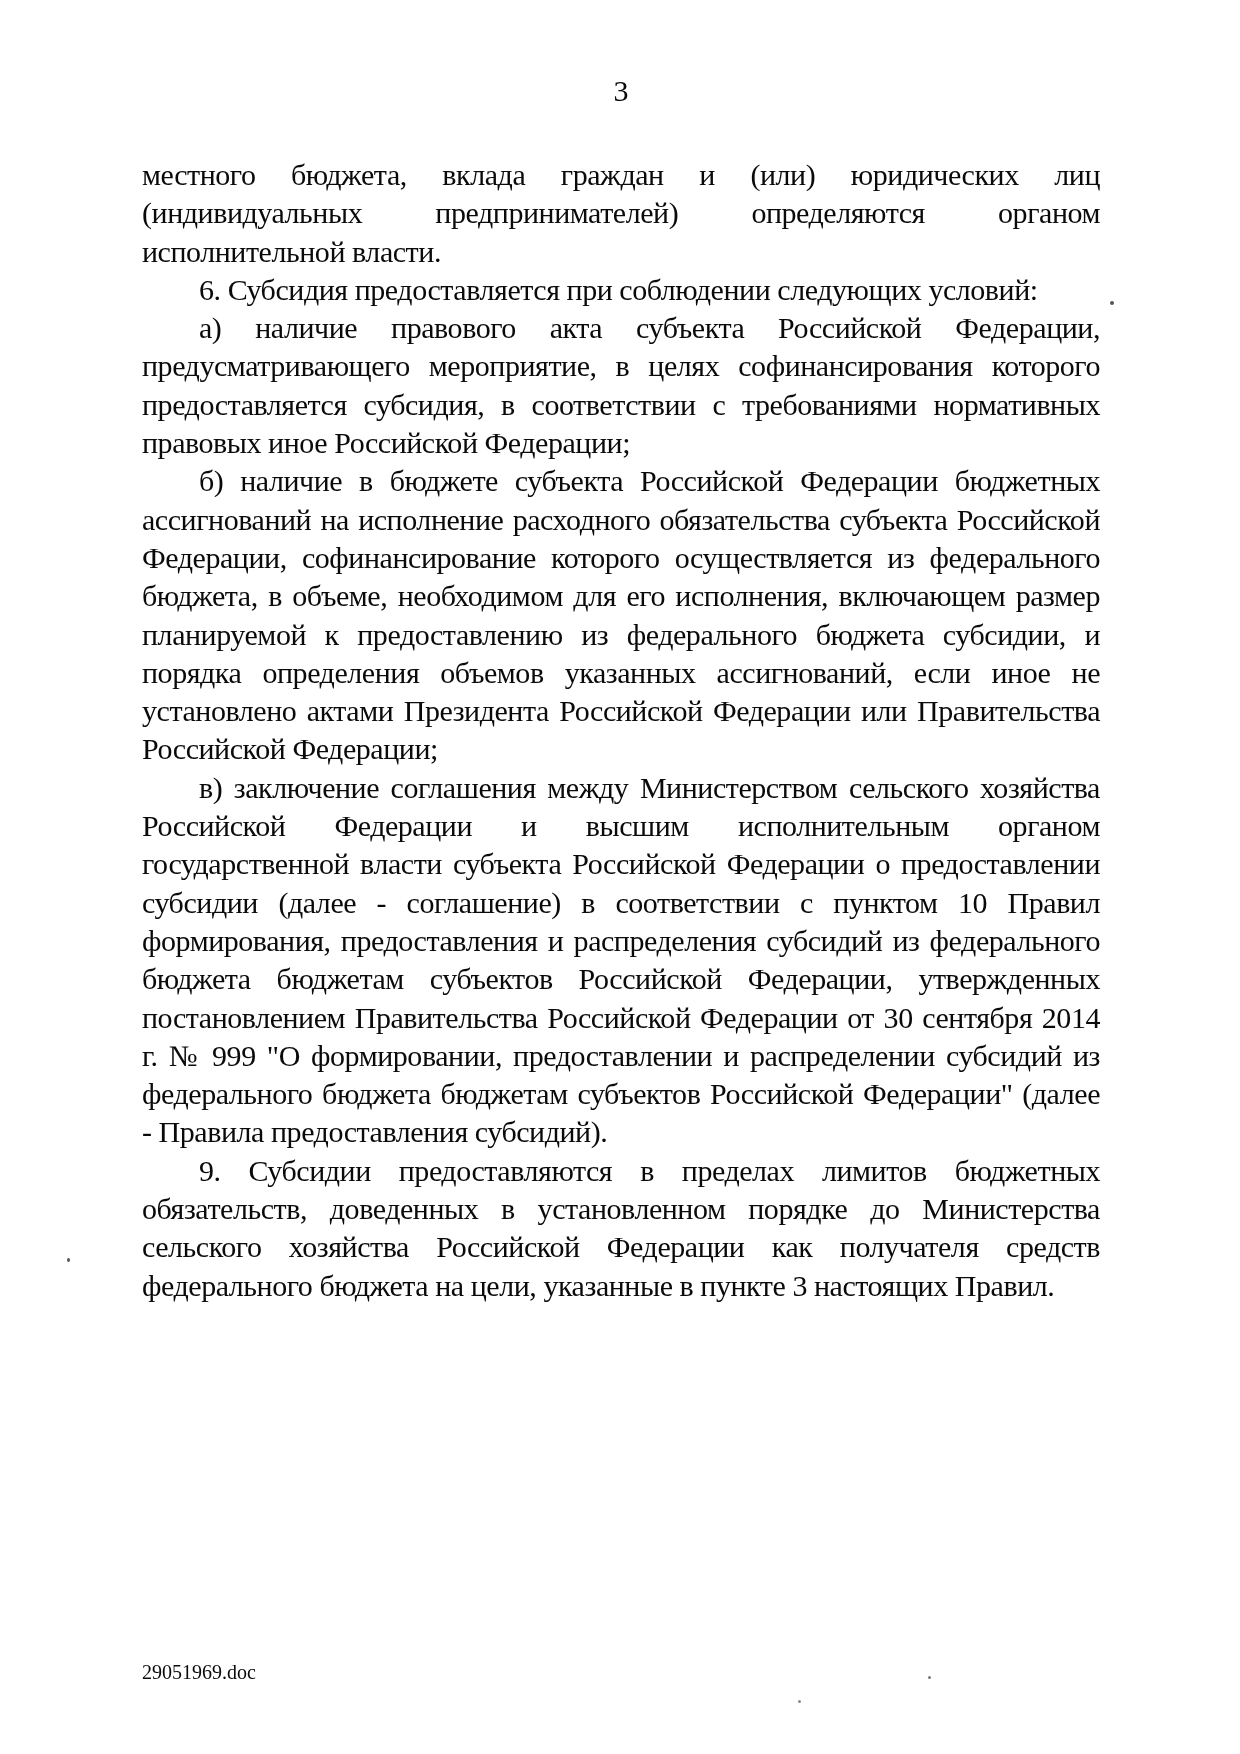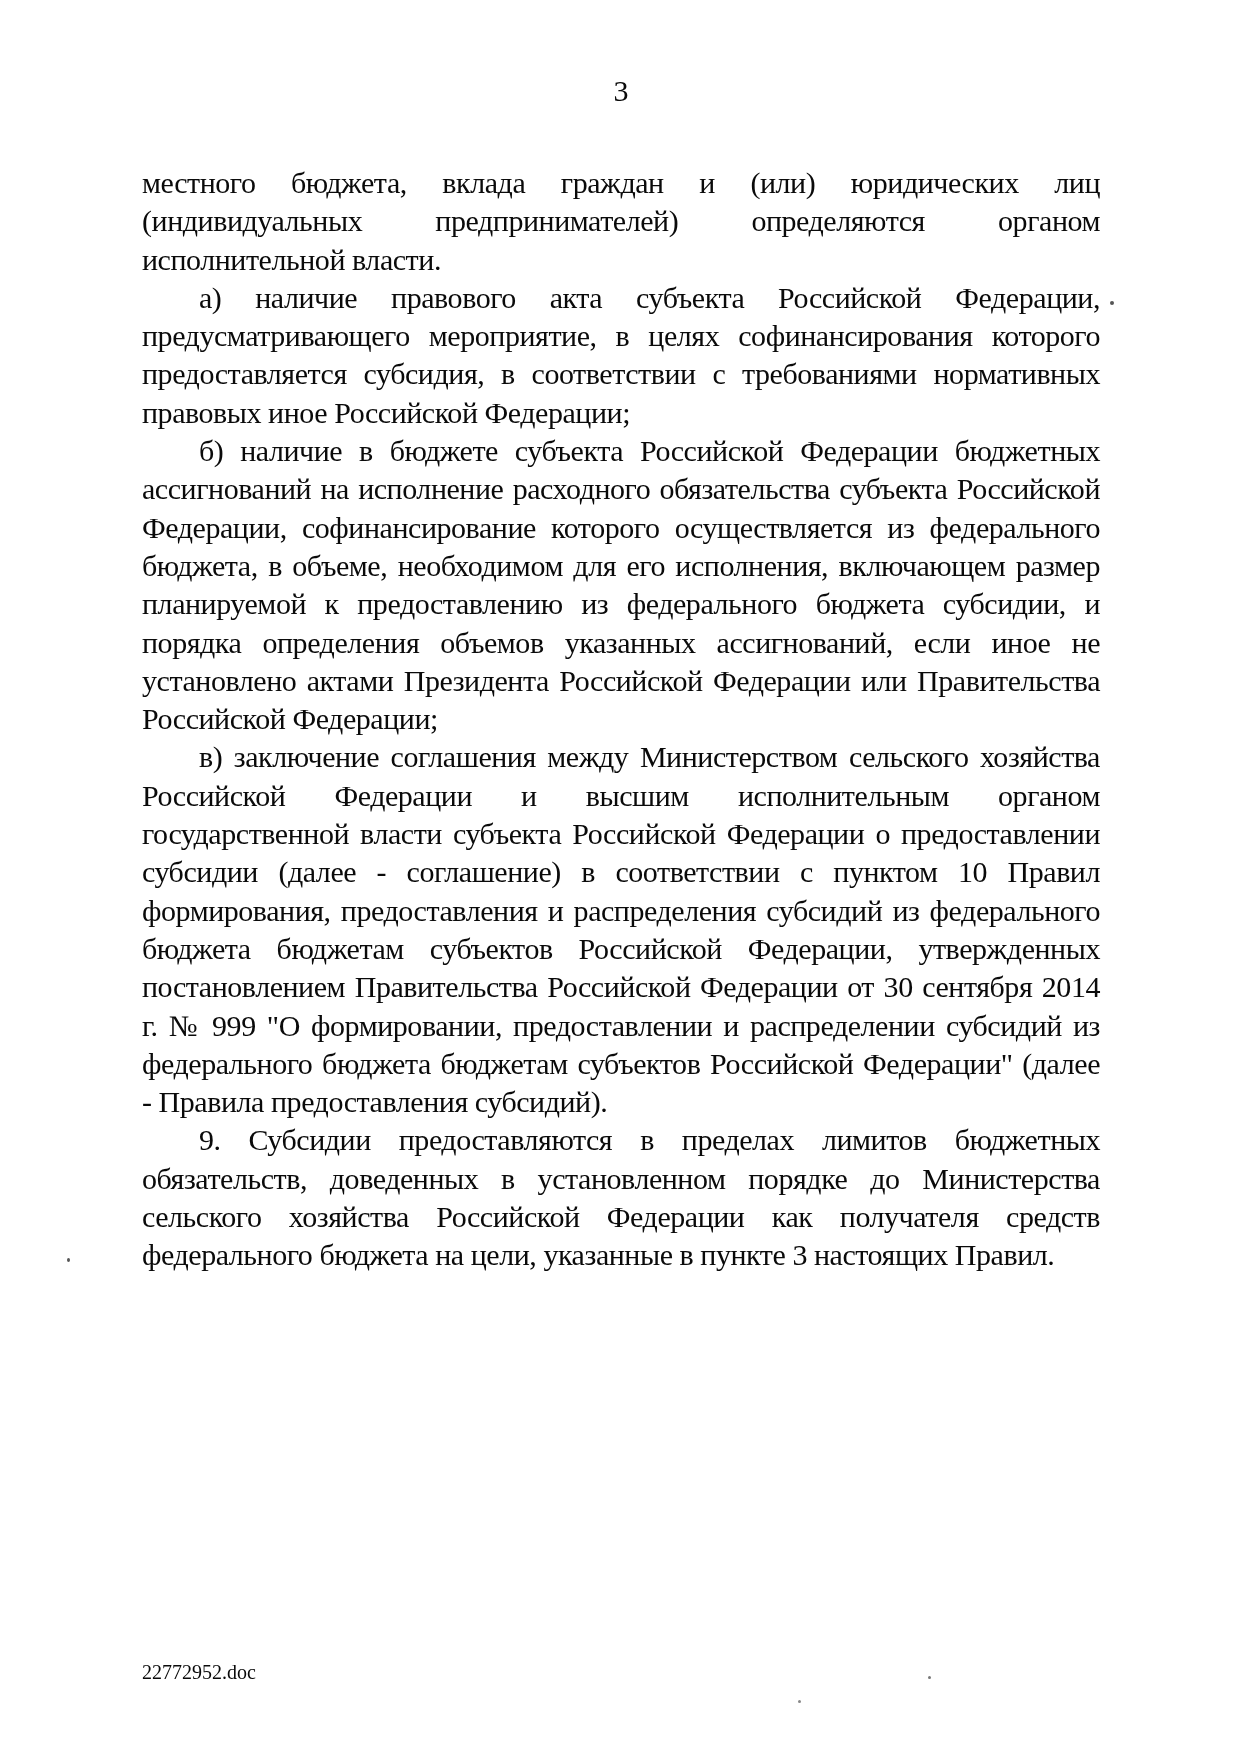--- a/index.html
+++ b/index.html
@@ -39,21 +39,20 @@
     letter-spacing: -0.015em;
     text-align: justify;
   }
   .para {
     margin: 0;
     padding: 0;
     text-indent: 57px;
   }
   .para.no-indent {
     text-indent: 0;
-    margin-top: 8px;
   }
   .footer-filename {
     position: absolute;
     top: 1660px;
     left: 142px;
     font-size: 20px;
     line-height: 24px;
     letter-spacing: 0;
   }
   .speck {
@@ -68,26 +67,27 @@
 </style>
 </head>
 <body>
 
 <div class="page">
 
   <div class="page-number">3</div>
 
   <main class="doc-body">
     <p class="para no-indent">местного бюджета, вклада граждан и (или) юридических лиц (индивидуальных предпринимателей) определяются органом исполнительной власти.</p>
+    <p class="para">6. Субсидия предоставляется при соблюдении следующих условий:</p>
     <p class="para">а) наличие правового акта субъекта Российской Федерации, предусматривающего мероприятие, в целях софинансирования которого предоставляется субсидия, в соответствии с требованиями нормативных правовых иное Российской Федерации;</p>
     <p class="para">б) наличие в бюджете субъекта Российской Федерации бюджетных ассигнований на исполнение расходного обязательства субъекта Российской Федерации, софинансирование которого осуществляется из федерального бюджета, в объеме, необходимом для его исполнения, включающем размер планируемой к предоставлению из федерального бюджета субсидии, и порядка определения объемов указанных ассигнований, если иное не установлено актами Президента Российской Федерации или Правительства Российской Федерации;</p>
     <p class="para">в) заключение соглашения между Министерством сельского хозяйства Российской Федерации и высшим исполнительным органом государственной власти субъекта Российской Федерации о предоставлении субсидии (далее - соглашение) в соответствии с пунктом 10 Правил формирования, предоставления и распределения субсидий из федерального бюджета бюджетам субъектов Российской Федерации, утвержденных постановлением Правительства Российской Федерации от 30 сентября 2014 г. № 999 "О формировании, предоставлении и распределении субсидий из федерального бюджета бюджетам субъектов Российской Федерации" (далее - Правила предоставления субсидий).</p>
     <p class="para">9. Субсидии предоставляются в пределах лимитов бюджетных обязательств, доведенных в установленном порядке до Министерства сельского хозяйства Российской Федерации как получателя средств федерального бюджета на цели, указанные в пункте 3 настоящих Правил.</p>
   </main>
 
   <div class="speck s1"></div>
   <div class="speck s2"></div>
   <div class="speck s3"></div>
   <div class="speck s4"></div>
 
-  <div class="footer-filename">22772952.doc</div>
+  <div class="footer-filename">29051969.doc</div>
 
 </div>
 
 </body></html>

